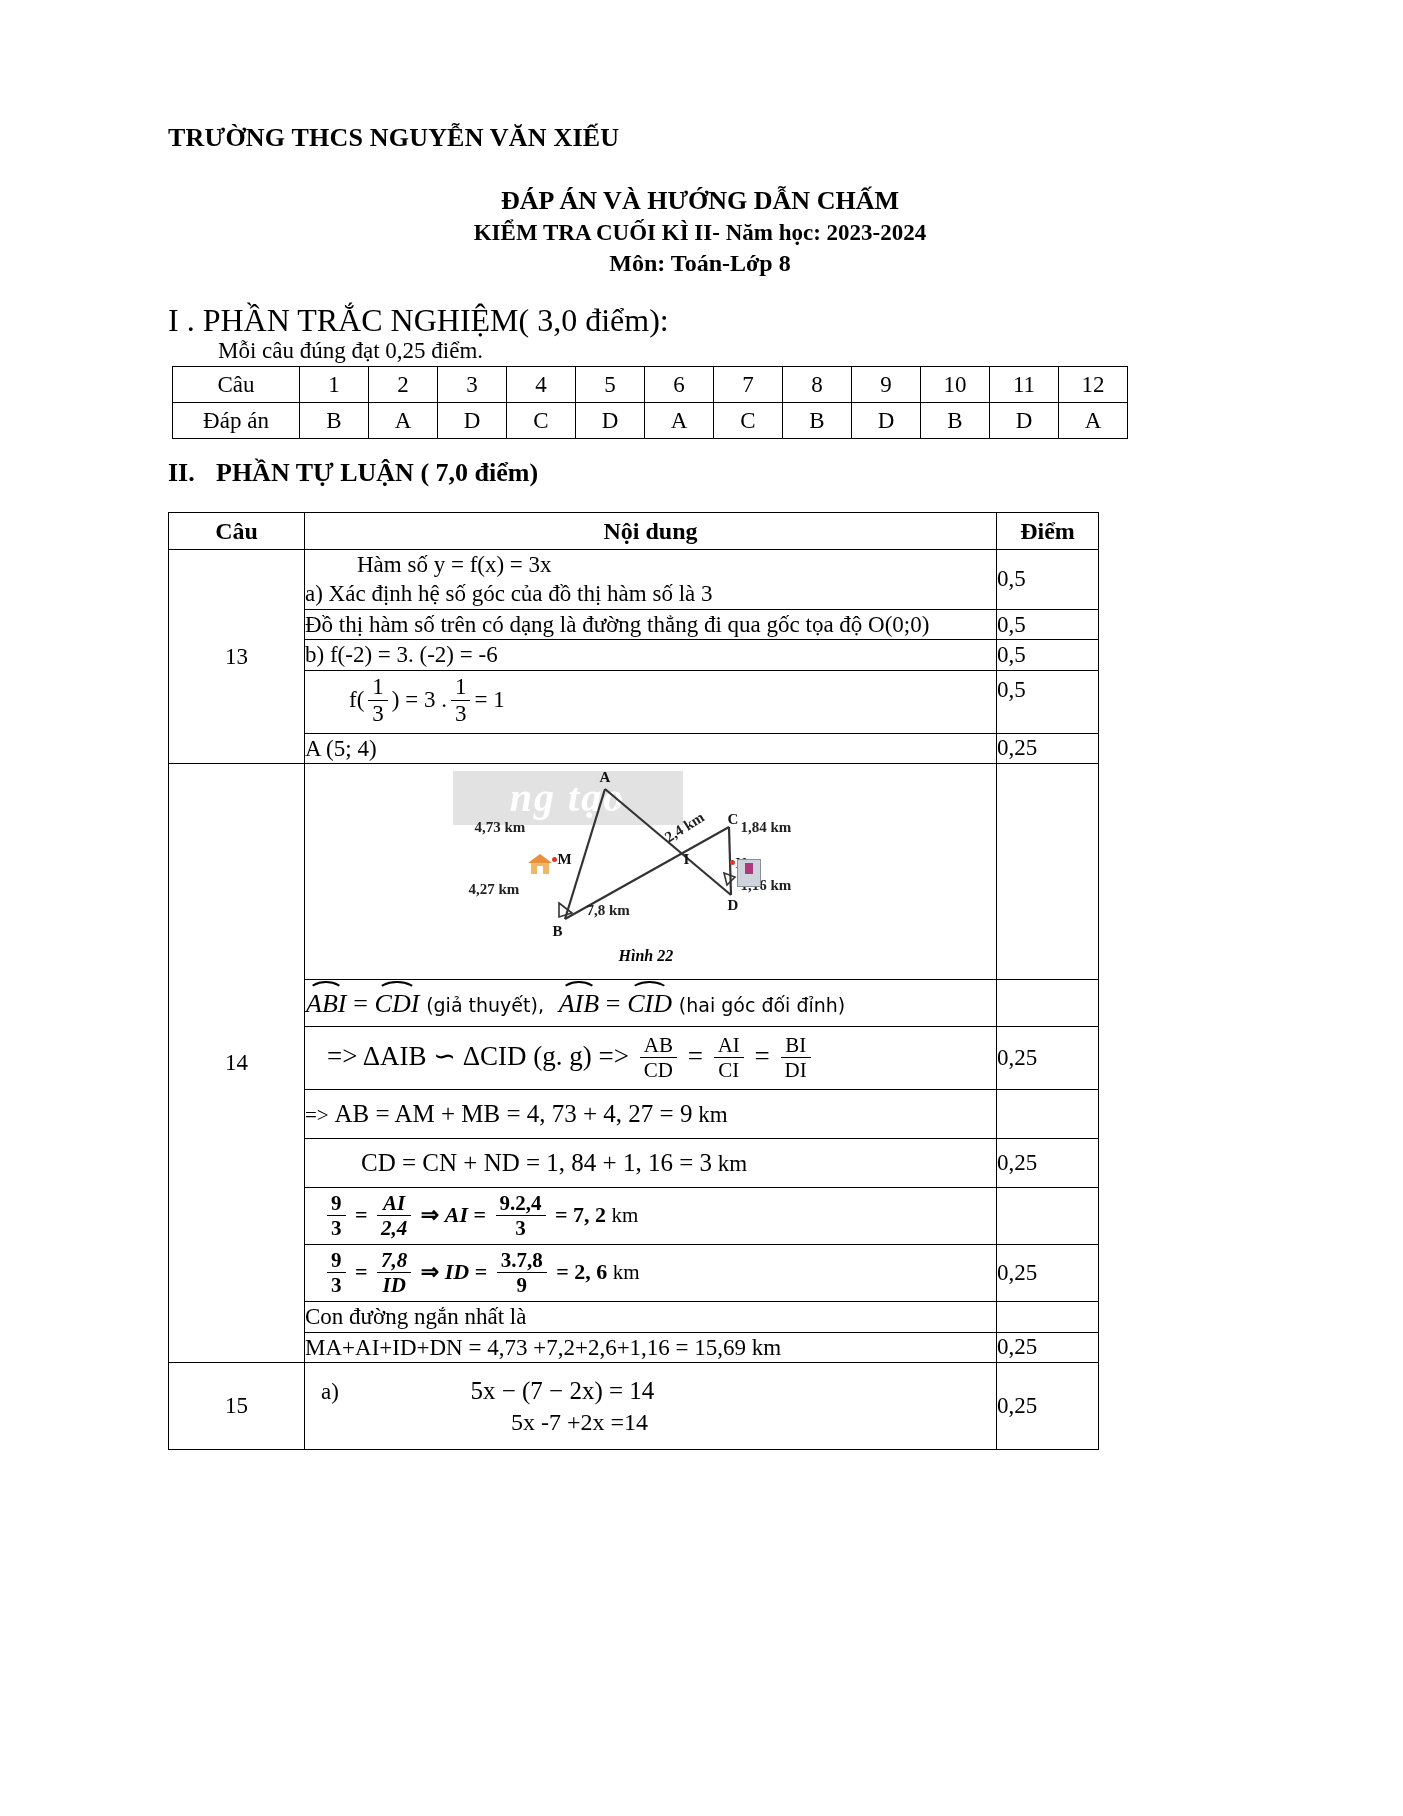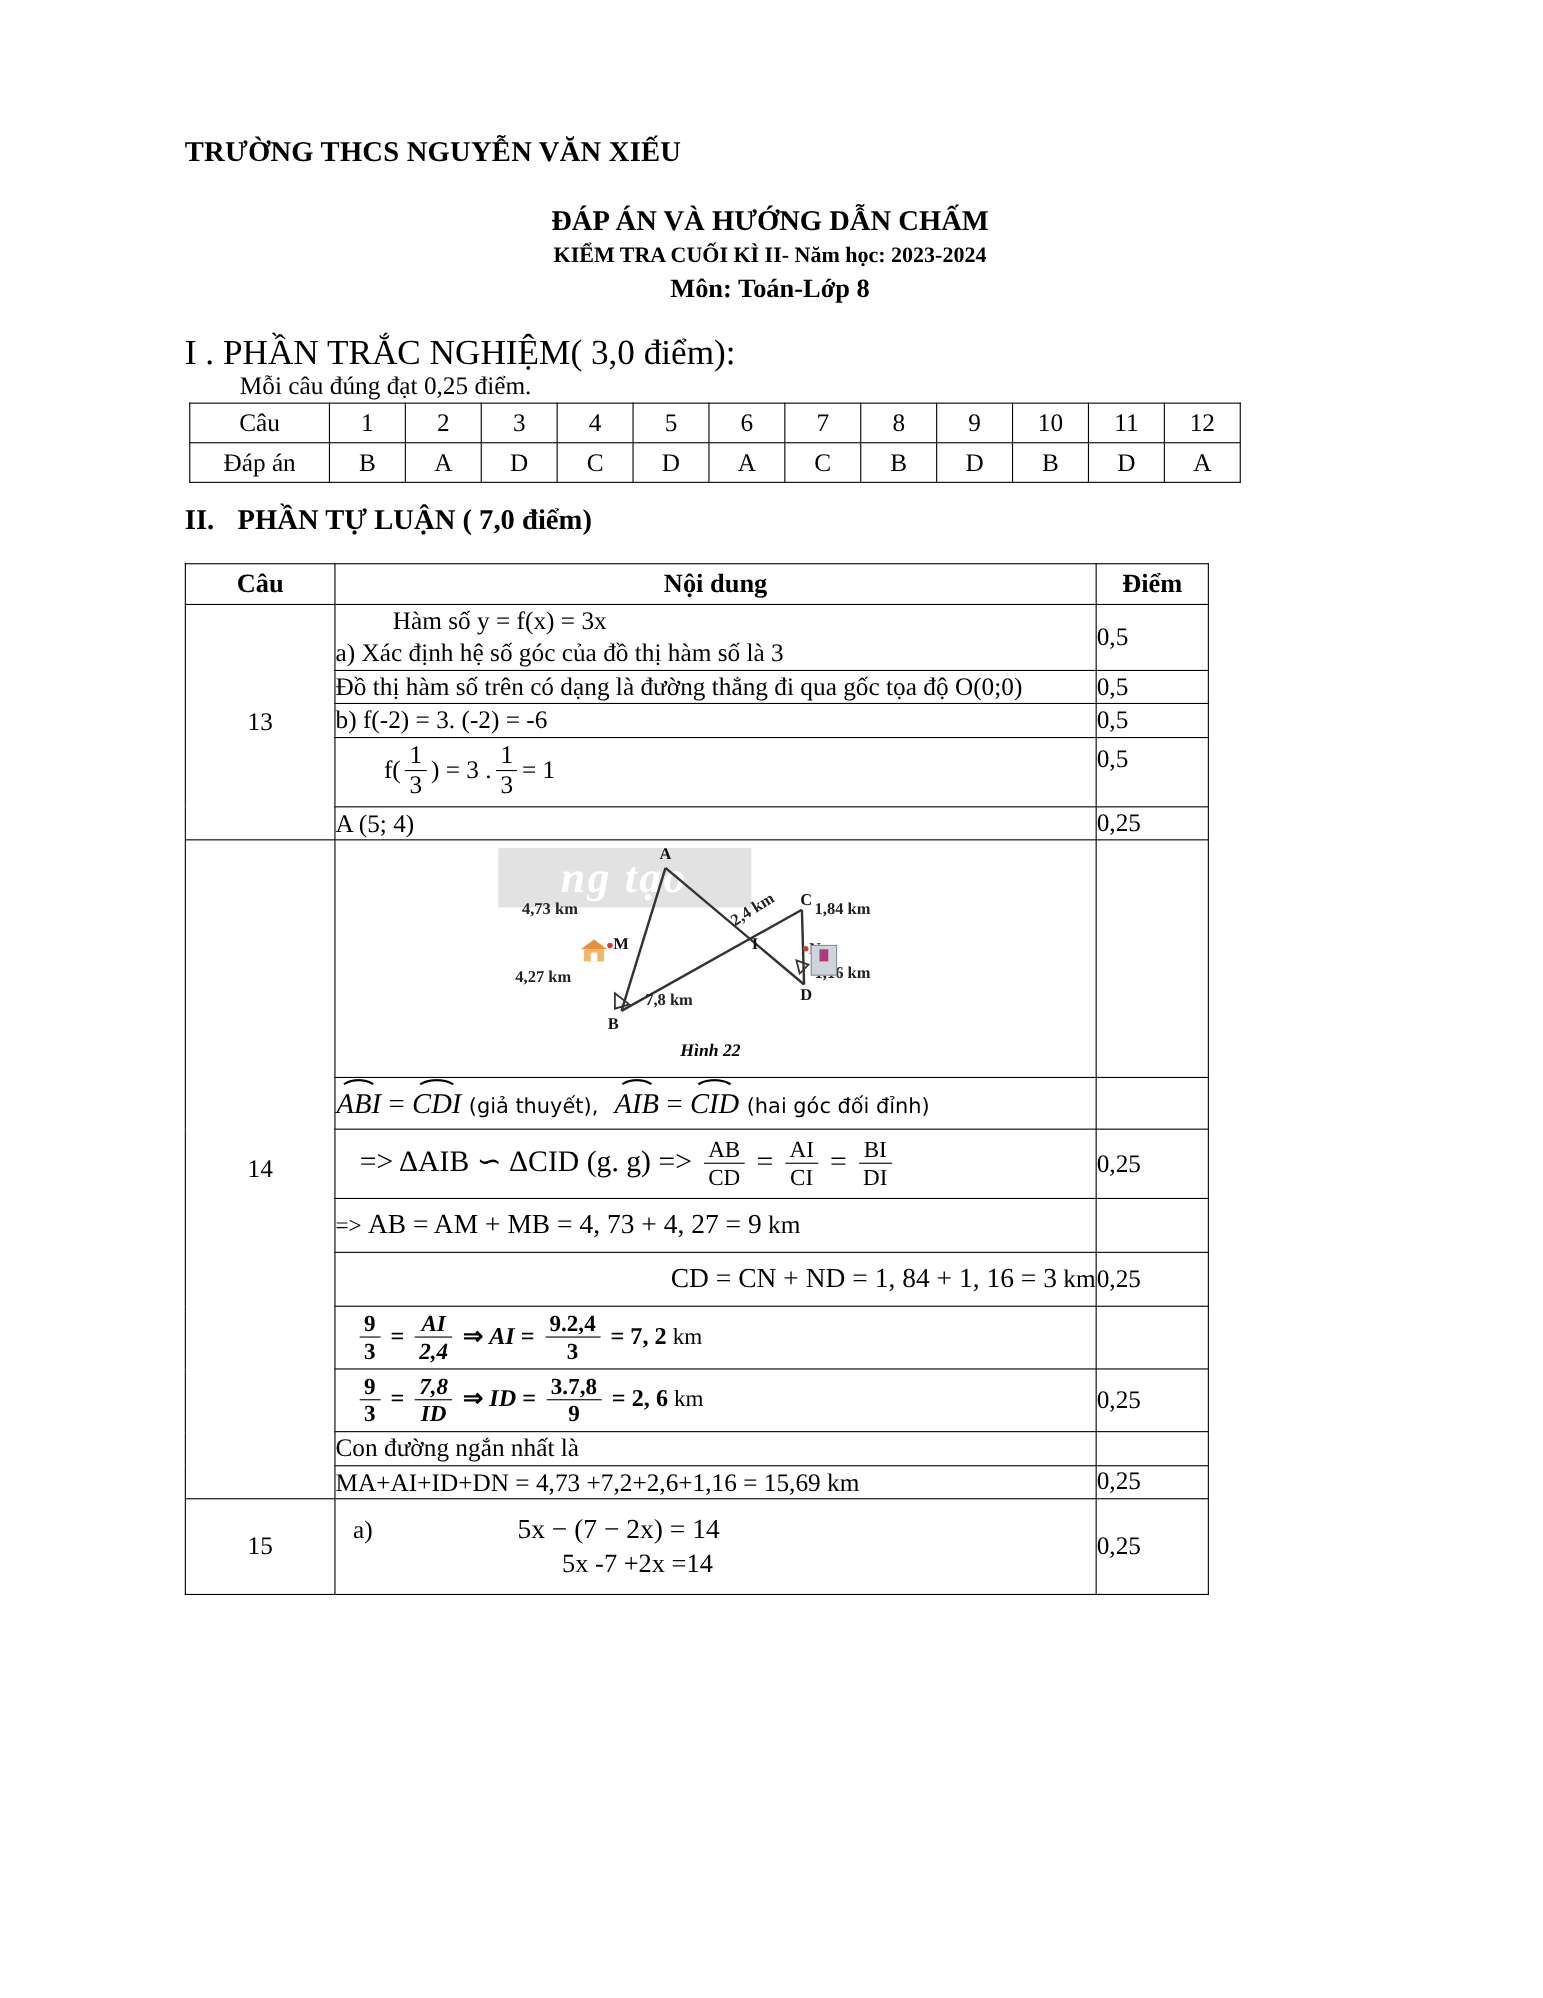--- a/index.html
+++ b/index.html
@@ -34,21 +34,21 @@
   }
   .doc-title-block {
     position: absolute;
     left: 300px;
     top: 185px;
     width: 800px;
     text-align: center;
     font-weight: bold;
   }
   .doc-title-1 { font-size: 26px; line-height: 32px; }
-  .doc-title-2 { font-size: 20px; line-height: 31px; }
+  .doc-title-2 { font-size: 23px; line-height: 31px; }
   .doc-title-3 { font-size: 24px; line-height: 31px; }
 
   
   .sec1-heading {
     position: absolute;
     left: 168px;
     top: 302px;
     font-size: 32px;
     font-weight: normal;
     white-space: nowrap;
@@ -447,21 +447,21 @@
       <tr>
         <td class="cell-content" style="height:48px;">
           <span style="font-size:21px;">=&gt;</span>
           <span class="mathline ital" style="font-size:25px;">AB = AM + MB = 4, 73 + 4, 27 = 9</span>
           <span style="font-size:23px;">km</span>
         </td>
         <td class="cell-diem"></td>
       </tr>
 
       <tr>
-        <td class="cell-content" style="height:48px;text-align:right;">
+        <td class="cell-content" style="height:48px;">
           <span class="mathline ital" style="font-size:25px; margin-left:56px;">CD = CN + ND = 1, 84 + 1, 16 = 3</span>
           <span style="font-size:23px;">km</span>
         </td>
         <td class="cell-diem">0,25</td>
       </tr>
 
       <tr>
         <td class="cell-content" style="height:56px;">
           <div style="padding-left:18px; font-size:22px; font-weight:bold;">
             <span class="frac frac-sm"><span class="num">9</span><span class="den">3</span></span>

